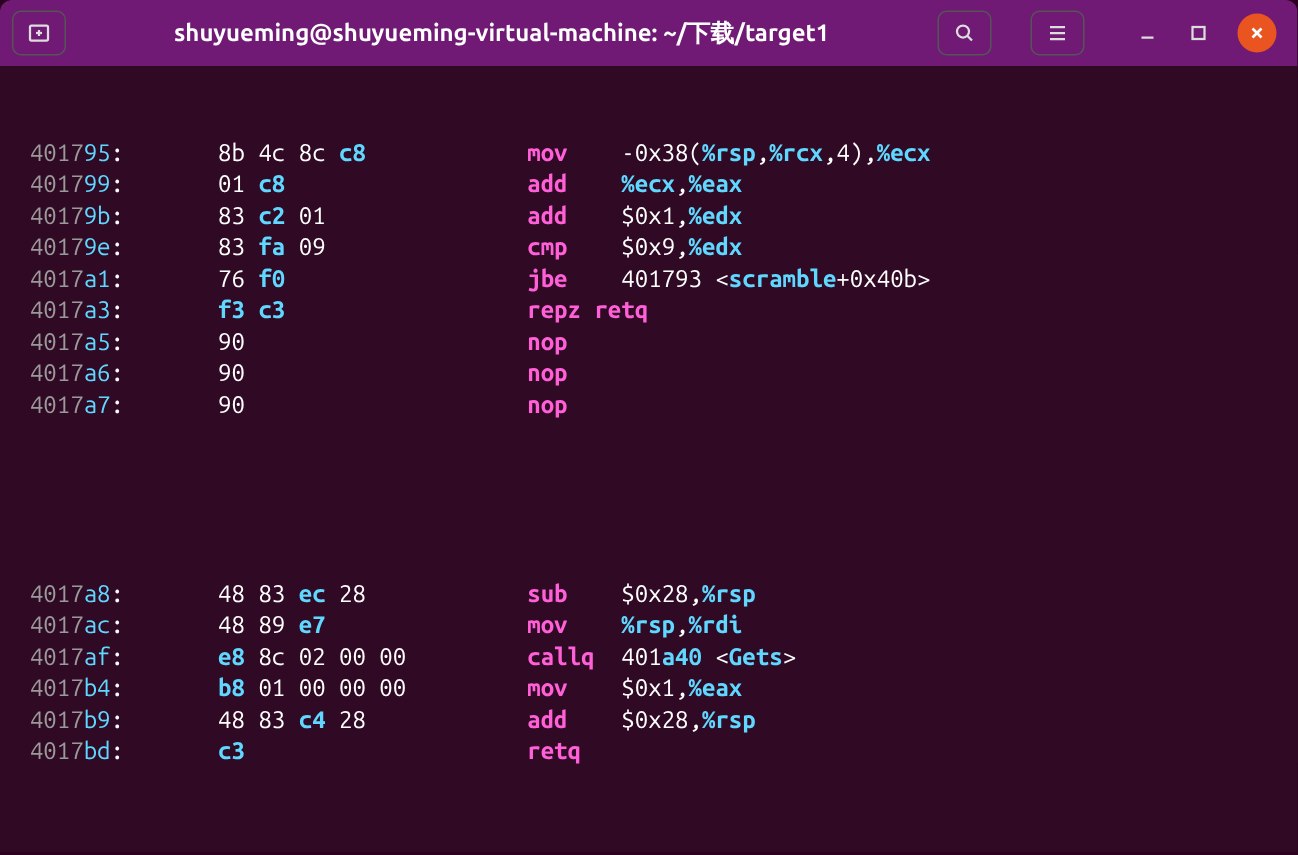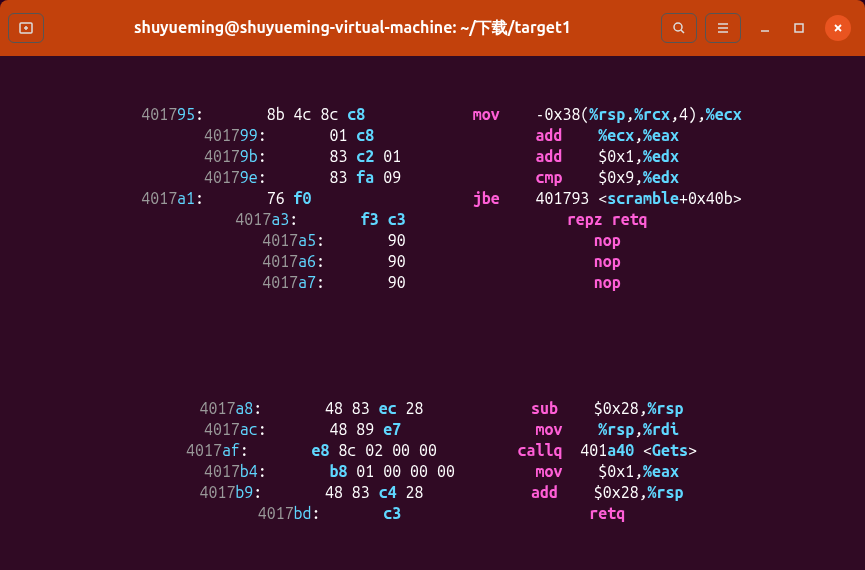--- a/index.html
+++ b/index.html
@@ -5,26 +5,26 @@
     * { margin: 0; padding: 0; box-sizing: border-box; }
     body {
       width: 865px;
       height: 570px;
       font-family: 'Ubuntu Mono', 'DejaVu Sans Mono', monospace;
       font-size: 16px;
       background: #2c001e;
       overflow: hidden;
     }
     .titlebar {
-      height: 56px;
-      background: #c2410c;
+      height: 44px;
+      background: #701a75;
       display: flex;
       align-items: center;
       padding: 0 8px;
-      gap: 8px;
+      gap: 26px;
       color: #fff;
       border-radius: 8px 8px 0 0;
     }
     .tb-btn {
       width: 36px;
       height: 30px;
       border: 1px solid #555;
       border-radius: 6px;
       display: flex;
       align-items: center;
@@ -67,21 +67,21 @@
     .addr-prefix { color: #9a9a9a; }
     .colon { color: #ffffff; }
     .hex { color: #ffffff; }
     .hex-em { color: #5fd7ff; font-weight: bold; }
     .mn { color: #ff5fd7; font-weight: bold; }
     .op-white { color: #ffffff; }
     .reg { color: #5fd7ff; font-weight: bold; }
     .sym { color: #5fd7ff; font-weight: bold; margin-top: 48px; }
     .angle { color: #ffffff; }
     .hl { background: #b4dbe8; color: #300a24; }
-    .row { display: block; text-align: center; }
+    .row { display: block; }
   </style>
 </head>
 <body>
 
 <div class="titlebar">
   <div class="tb-btn">
     <svg viewBox="0 0 16 16" fill="none" stroke="currentColor" stroke-width="1.5">
       <rect x="2" y="3" width="12" height="10" rx="1"></rect>
       <line x1="8" y1="6" x2="8" y2="10"></line>
       <line x1="6" y1="8" x2="10" y2="8"></line>

